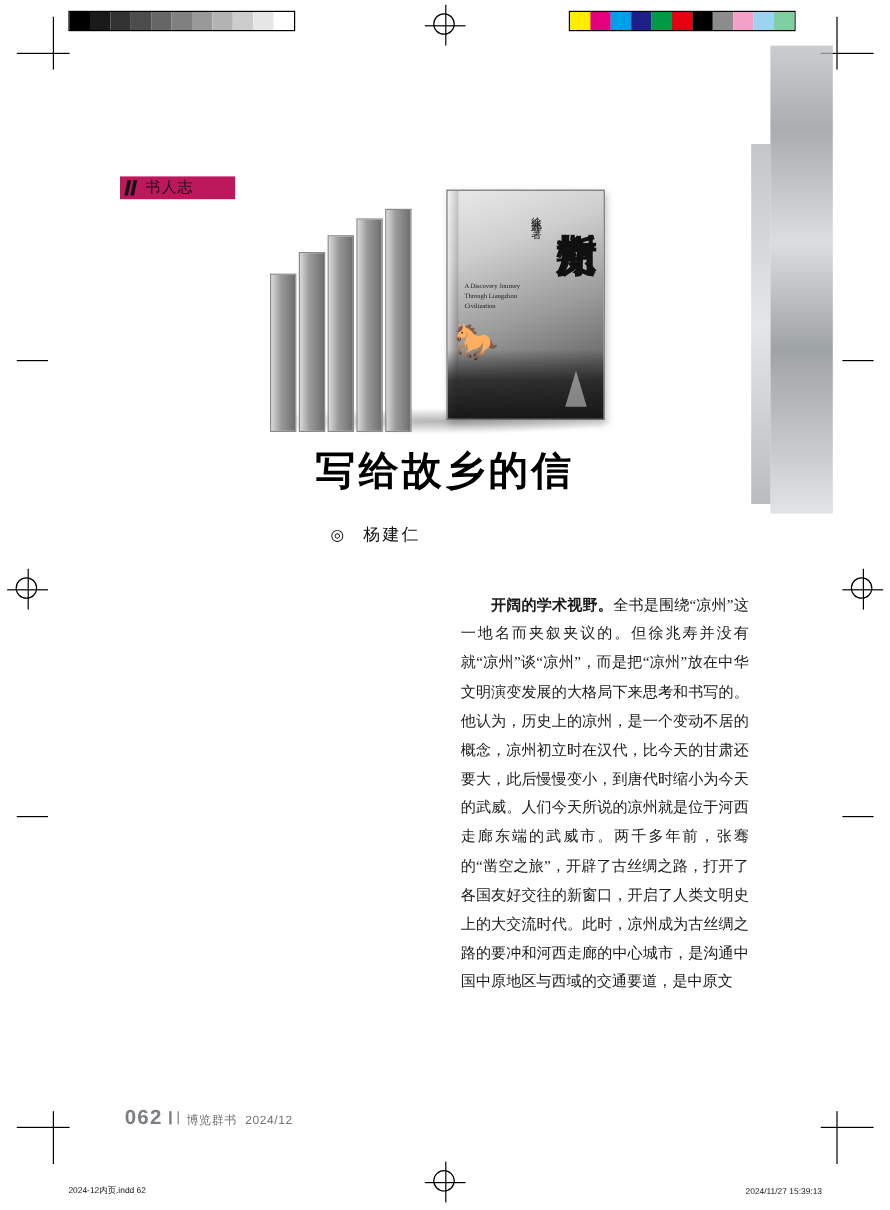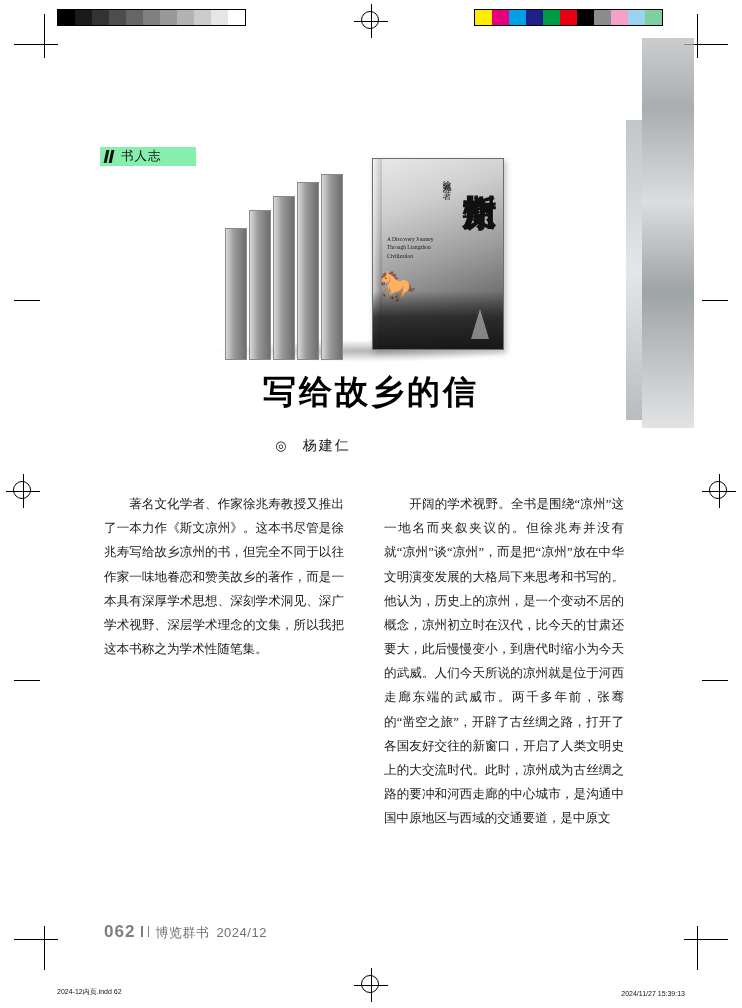--- a/index.html
+++ b/index.html
@@ -98,21 +98,21 @@
     opacity: 0.6;
   }
 
   
   .col-tag {
     position: absolute;
     left: 100px;
     top: 147px;
     width: 96px;
     height: 19px;
-    background: #86efac;
+    background: #be185d;
     display: flex;
     align-items: center;
   }
   .col-tag .bars {
     display: flex;
     margin-left: 5px;
     margin-right: 6px;
   }
   .col-tag .bars i {
     display: block;
@@ -268,21 +268,21 @@
   .col {
     width: 240px;
     font-size: 12.6px;
     line-height: 1.92;
     color: #1a1a1a;
     text-align: justify;
     text-justify: inter-ideograph;
     font-family: "Liberation Serif", serif;
   }
   .col p { margin: 0; text-indent: 2em; }
-  .lead { font-weight: normal; }
+  .lead { font-weight: bold; }
 
   
   .footer {
     position: absolute;
     left: 104px;
     top: 905px;
     display: flex;
     align-items: baseline;
     color: #6f7276;
     font-family: "Liberation Sans", sans-serif;
@@ -302,21 +302,21 @@
     margin: 0 5px 0 6px;
   }
   .footer .bar2 {
     display: inline-block;
     width: 1px;
     height: 11px;
     background: #7b7e82;
     margin: 0 6px 0 0;
   }
   .footer .mag {
-    font-size: 13px;
+    font-size: 10px;
     color: #6f7276;
     letter-spacing: 0.5px;
   }
 
   .slug-left {
     position: absolute;
     left: 57px;
     bottom: 11px;
     font-size: 7px;
     color: #111;
@@ -437,21 +437,20 @@
     <div class="pagoda"></div>
   </div>
 
   <div class="art-title">写给故乡的信</div>
   <div class="byline">
     <span class="dot">◎</span><span>杨建仁</span>
   </div>
 
   <div class="cols">
     <div class="col">
-      <p>著名文化学者、作家徐兆寿教授又推出了一本力作《斯文凉州》。这本书尽管是徐兆寿写给故乡凉州的书，但完全不同于以往作家一味地眷恋和赞美故乡的著作，而是一本具有深厚学术思想、深刻学术洞见、深广学术视野、深层学术理念的文集，所以我把这本书称之为学术性随笔集。</p>
     </div>
     <div class="col">
       <p><span class="lead">开阔的学术视野。</span>全书是围绕“凉州”这一地名而夹叙夹议的。但徐兆寿并没有就“凉州”谈“凉州”，而是把“凉州”放在中华文明演变发展的大格局下来思考和书写的。他认为，历史上的凉州，是一个变动不居的概念，凉州初立时在汉代，比今天的甘肃还要大，此后慢慢变小，到唐代时缩小为今天的武威。人们今天所说的凉州就是位于河西走廊东端的武威市。两千多年前，张骞的“凿空之旅”，开辟了古丝绸之路，打开了各国友好交往的新窗口，开启了人类文明史上的大交流时代。此时，凉州成为古丝绸之路的要冲和河西走廊的中心城市，是沟通中国中原地区与西域的交通要道，是中原文</p>
     </div>
   </div>
 
   <div class="footer">
     <span class="pageno">062</span>
     <span class="bar"></span>
     <span class="bar2"></span>

